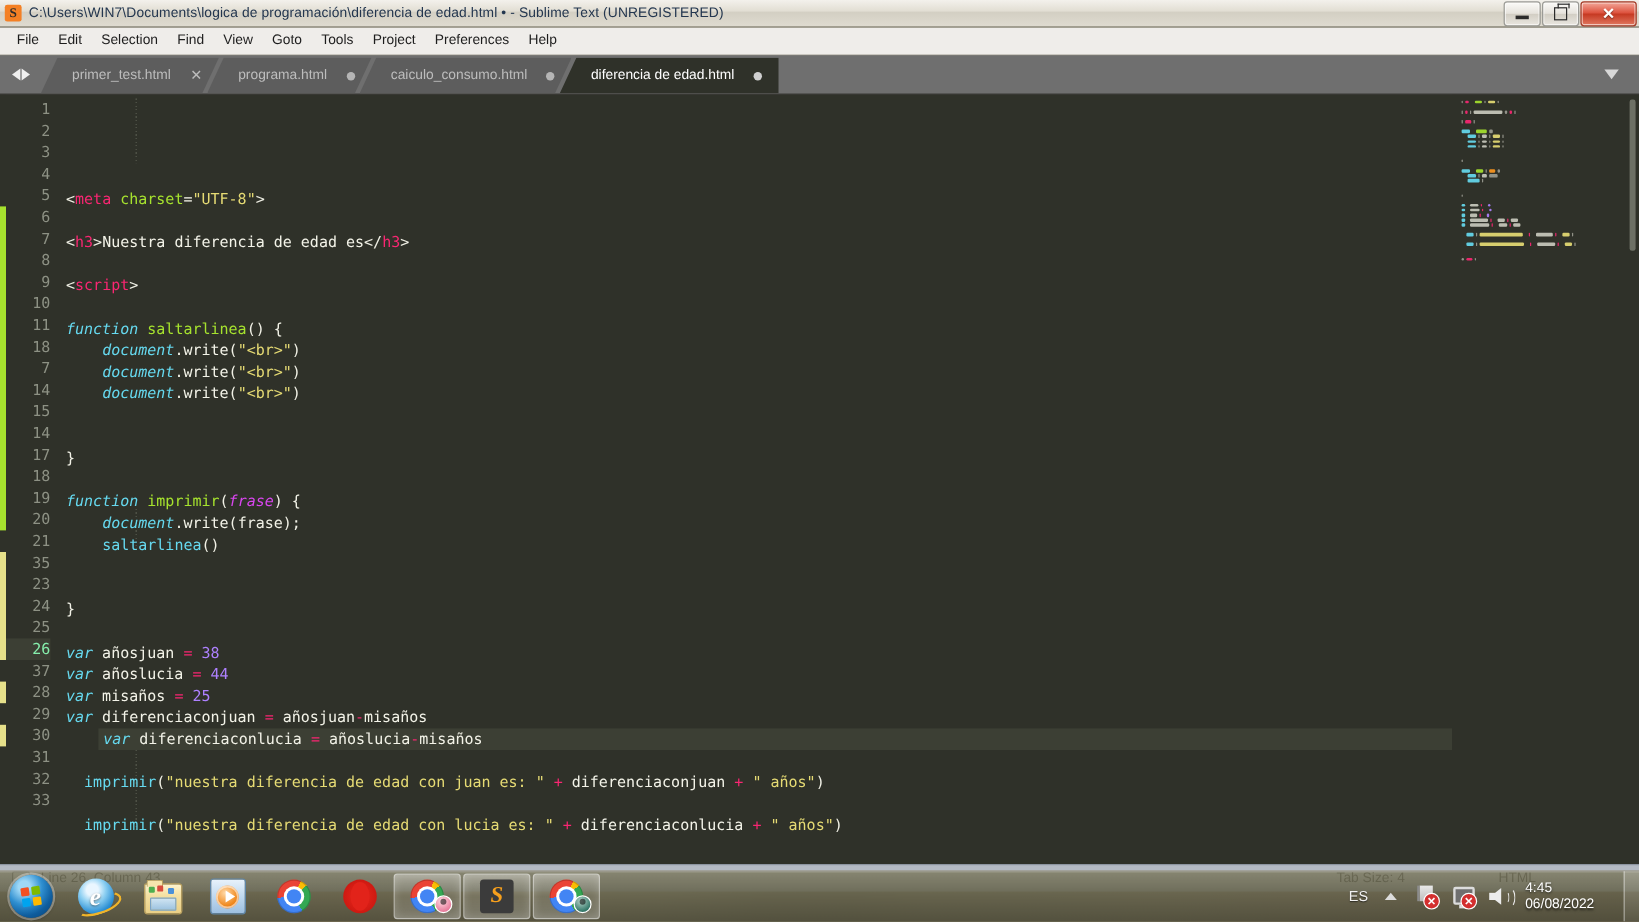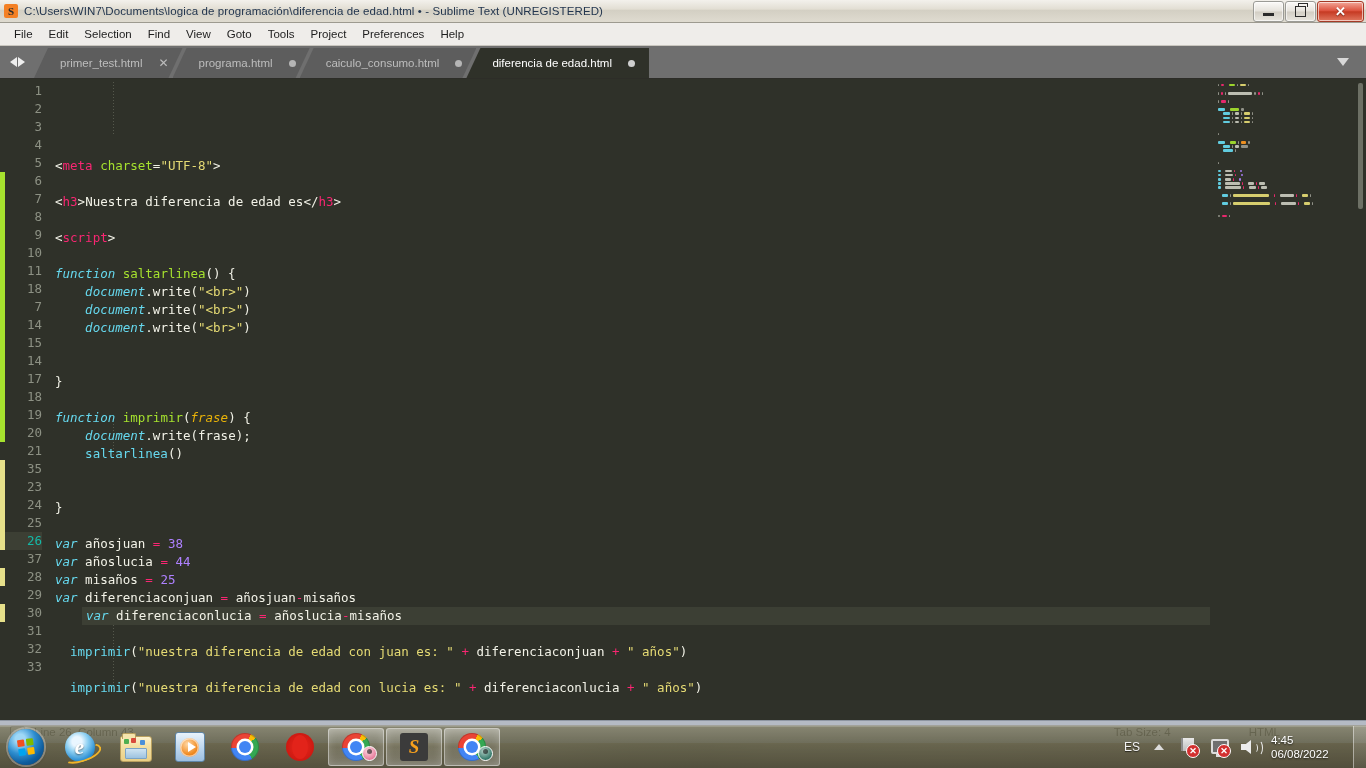--- a/index.html
+++ b/index.html
@@ -118,38 +118,38 @@
     position:relative;height:641px;background:#2f3129;display:flex;overflow:hidden;
   }
   .markers{width:5px;flex:0 0 auto;background:#2f3129;position:relative;}
   .marker{position:absolute;left:0;width:5px;}
   .gutter{
     width:46px;flex:0 0 auto;text-align:right;padding-right:9px;box-sizing:border-box;
     font-family:"DejaVu Sans Mono","Liberation Mono",monospace;font-size:12.5px;
     color:#8d9184;padding-top:3px;position:relative;
   }
   .gnum{height:18px;line-height:18px;position:relative;}
-  .gnum.active{color:#14b8a6;padding-left:12px;}
+  .gnum.active{color:#86efac;padding-left:12px;}
   .code{
     flex:1 1 auto;position:relative;padding-top:3px;
     font-family:"DejaVu Sans Mono","Liberation Mono",monospace;
     font-size:12.5px;color:#f3f3e8;white-space:pre;overflow:hidden;
   }
   .cline{height:18px;line-height:18px;padding-left:4px;position:relative;}
   .cline.active{background:#3c3f34;margin-left:31px;}
   .hl-active-gutter{background:#3c3f34;}
   
   .t-punct{color:#f1f1e6;}
   .t-tag{color:#f92672;}
   .t-attr{color:#a6e22e;}
   .t-str{color:#e6db74;}
   .t-kw{color:#66d9ef;font-style:italic;}
   .t-fn{color:#a6e22e;}
   .t-call{color:#66d9ef;}
-  .t-param{color:#eab308;font-style:italic;}
+  .t-param{color:#d946ef;font-style:italic;}
   .t-num{color:#ae81ff;}
   .t-op{color:#f92672;}
   .t-plain{color:#f3f3e8;}
   .indent-guide{
     position:absolute;top:0;bottom:0;width:1px;
     background:repeating-linear-gradient(180deg,#55584c 0 1px,transparent 1px 3px);
   }
 
   
   .minimap{

